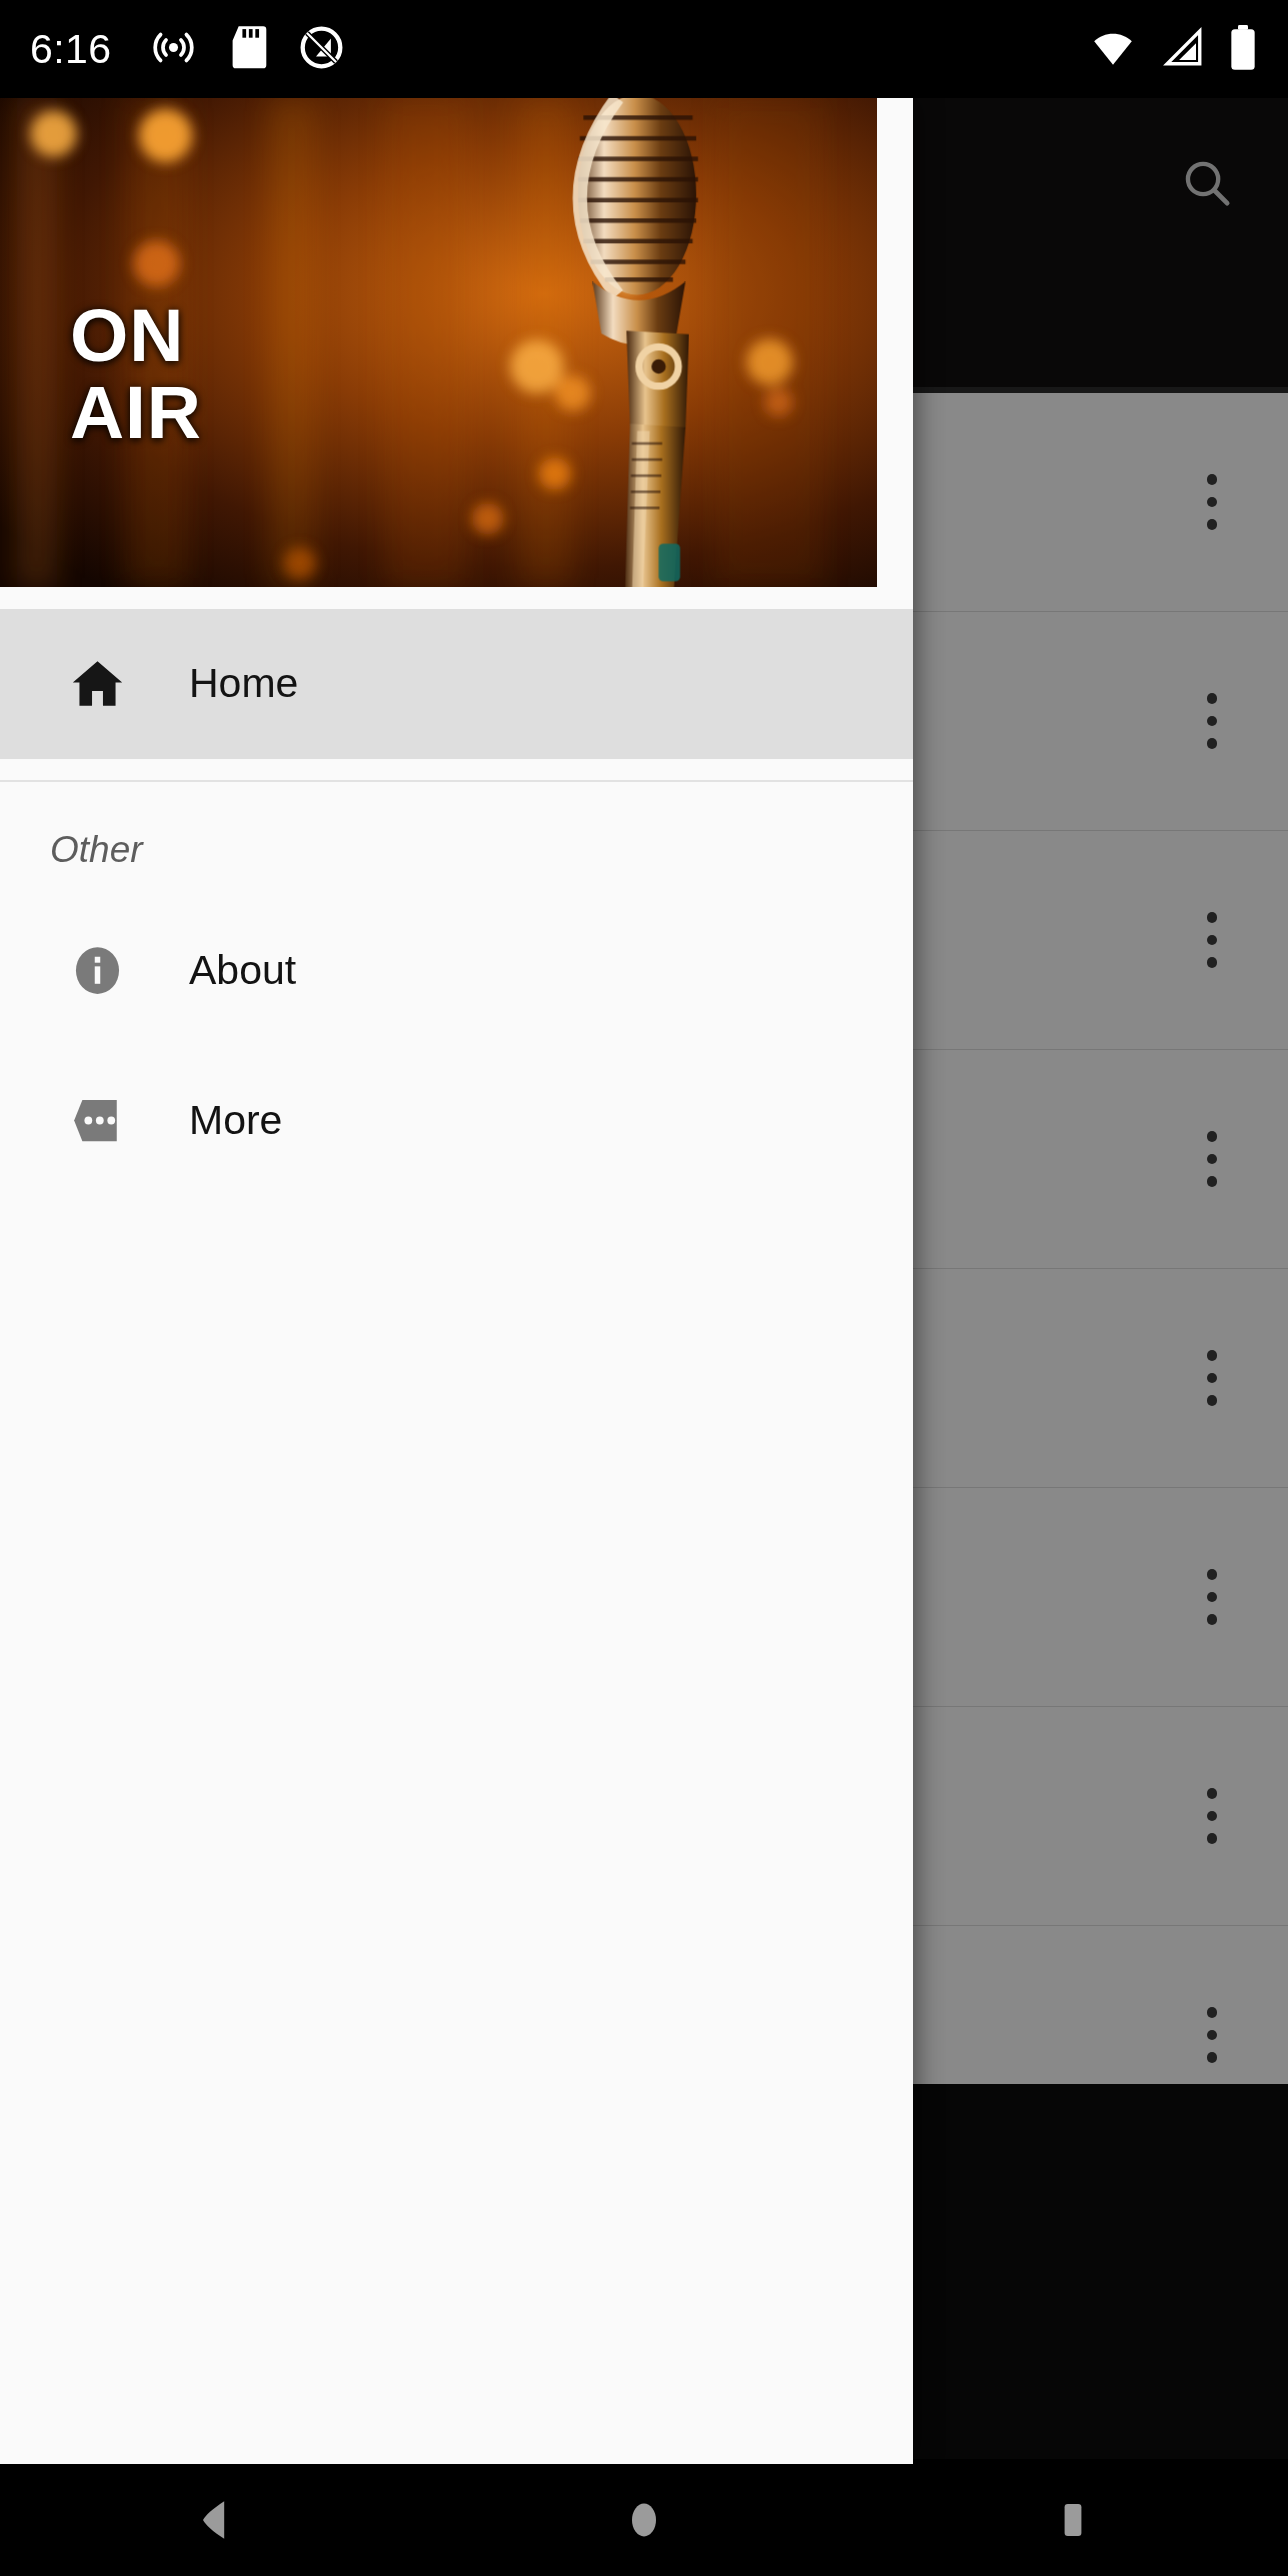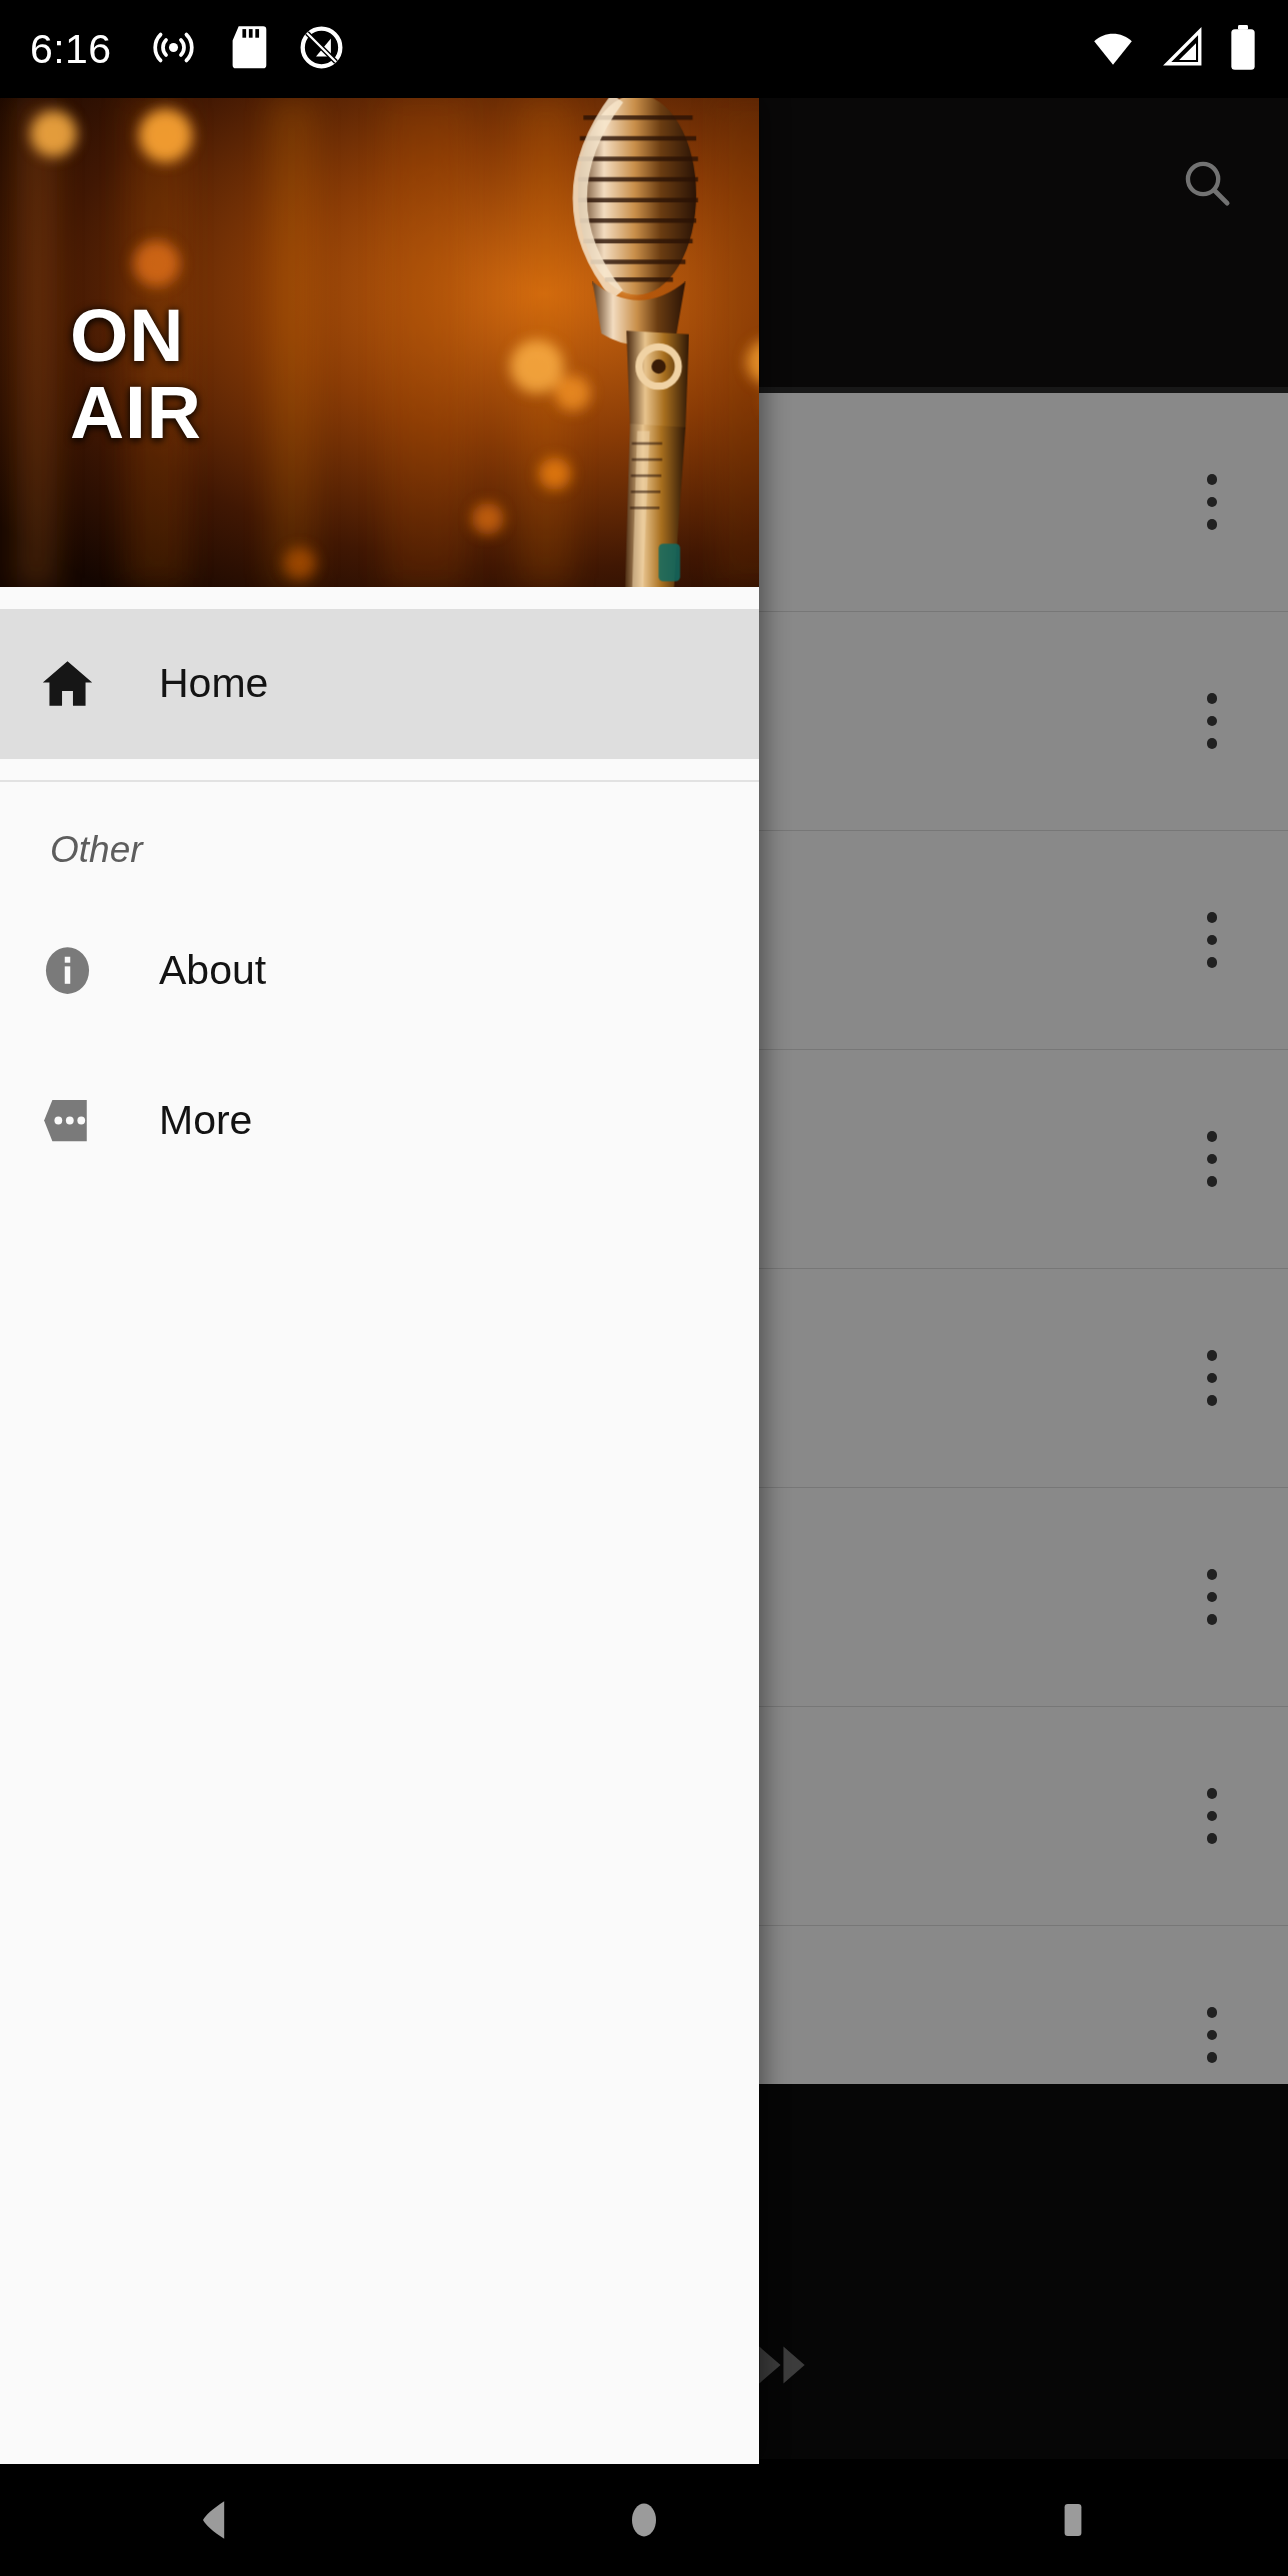--- a/index.html
+++ b/index.html
@@ -76,40 +76,40 @@
   .pbtn{ display:flex; align-items:center; justify-content:center; }
 
   
   .scrim{
     position:absolute; left:0; top:98px; width:1288px; height:2361px;
     background:rgba(0,0,0,0.45); z-index:20;
   }
 
   
   .drawer{
-    position:absolute; left:0; top:98px; width:759px; height:2366px;
+    position:absolute; left:0; top:98px; width:913px; height:2366px;
     background:#fafafa; z-index:30; overflow:hidden;
     box-shadow:5.4px 0 25px rgba(0,0,0,0.45);
   }
   .drawer-header{
     position:relative; width:877px; height:489px; overflow:hidden;
     background:#2a0d03;
   }
   .dh-photo{ position:absolute; inset:0; }
   .dh-onair{
     position:absolute; left:70px; top:199px;
     color:#fff; font-size:75px; font-weight:bold; line-height:1.02;
     letter-spacing:0.9px;
     text-shadow:0 0 9px rgba(0,0,0,0.75), 0 2.7px 7.2px rgba(0,0,0,0.6);
   }
   .dh-onair span{ display:block; }
 
   .d-item{
     position:relative; width:100%; height:150px;
-    display:flex; align-items:center; padding-left:23px;
+    display:flex; align-items:center; padding-left:53px;
     background:transparent;
   }
   .d-item.selected{ background:#dedede; }
   .d-icon{
     width:89px; flex:0 0 89px; display:flex; align-items:center; justify-content:center;
   }
   .d-label{
     font-size:41px; color:#131313; margin-left:47px; white-space:nowrap;
   }
   .d-divider{ width:100%; height:1.8px; background:#e2e2e2; }

